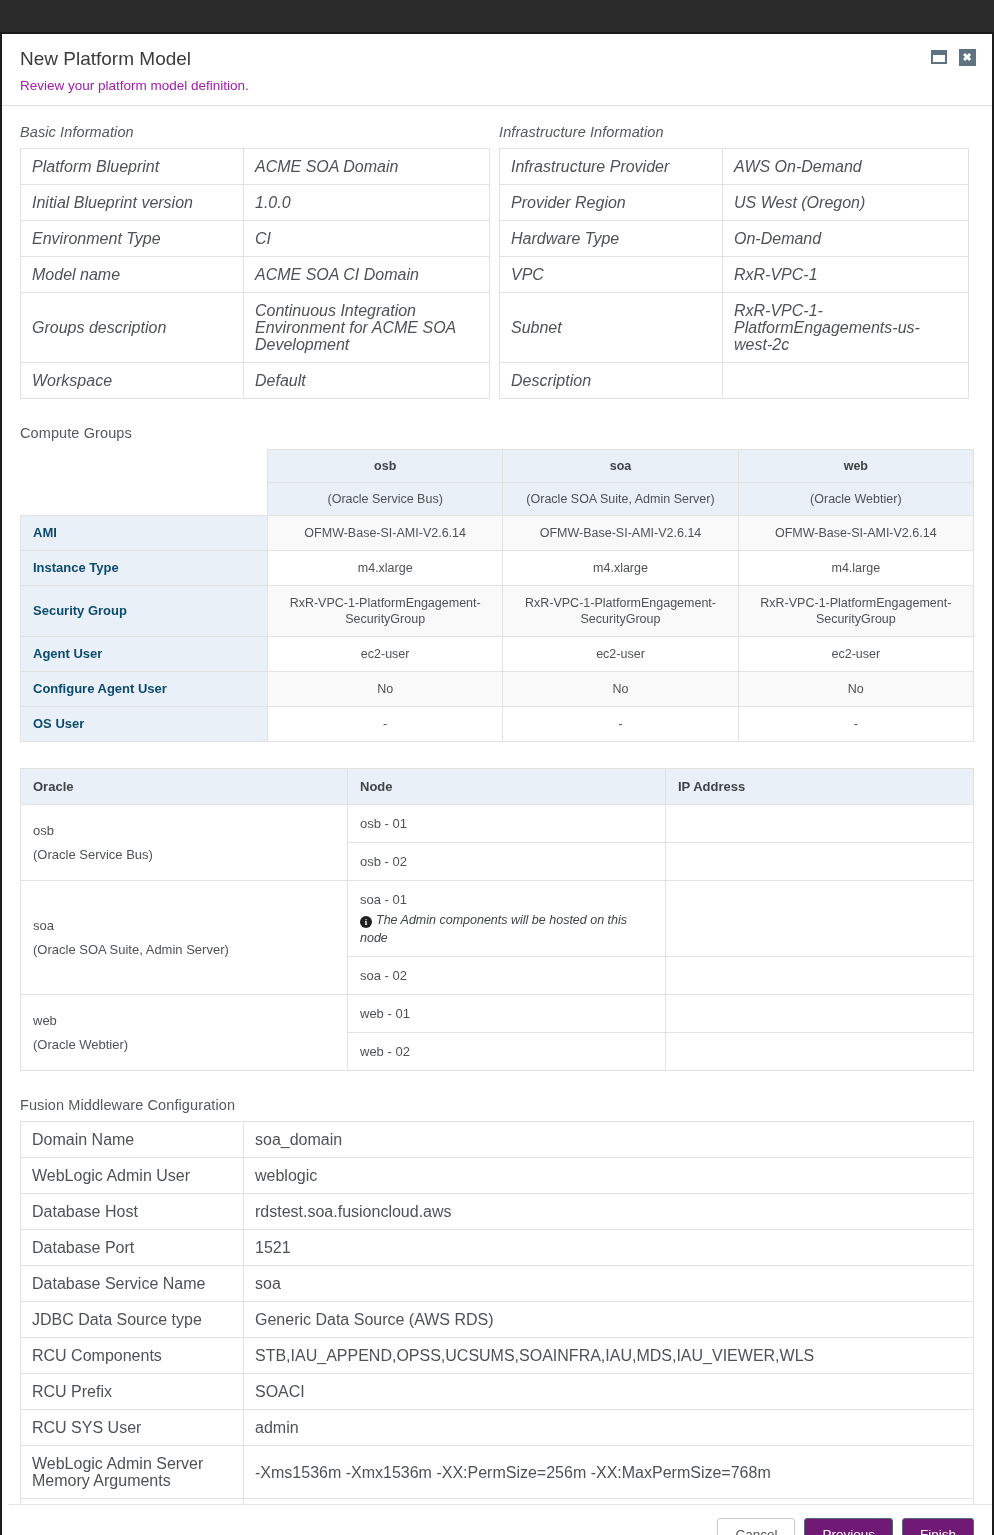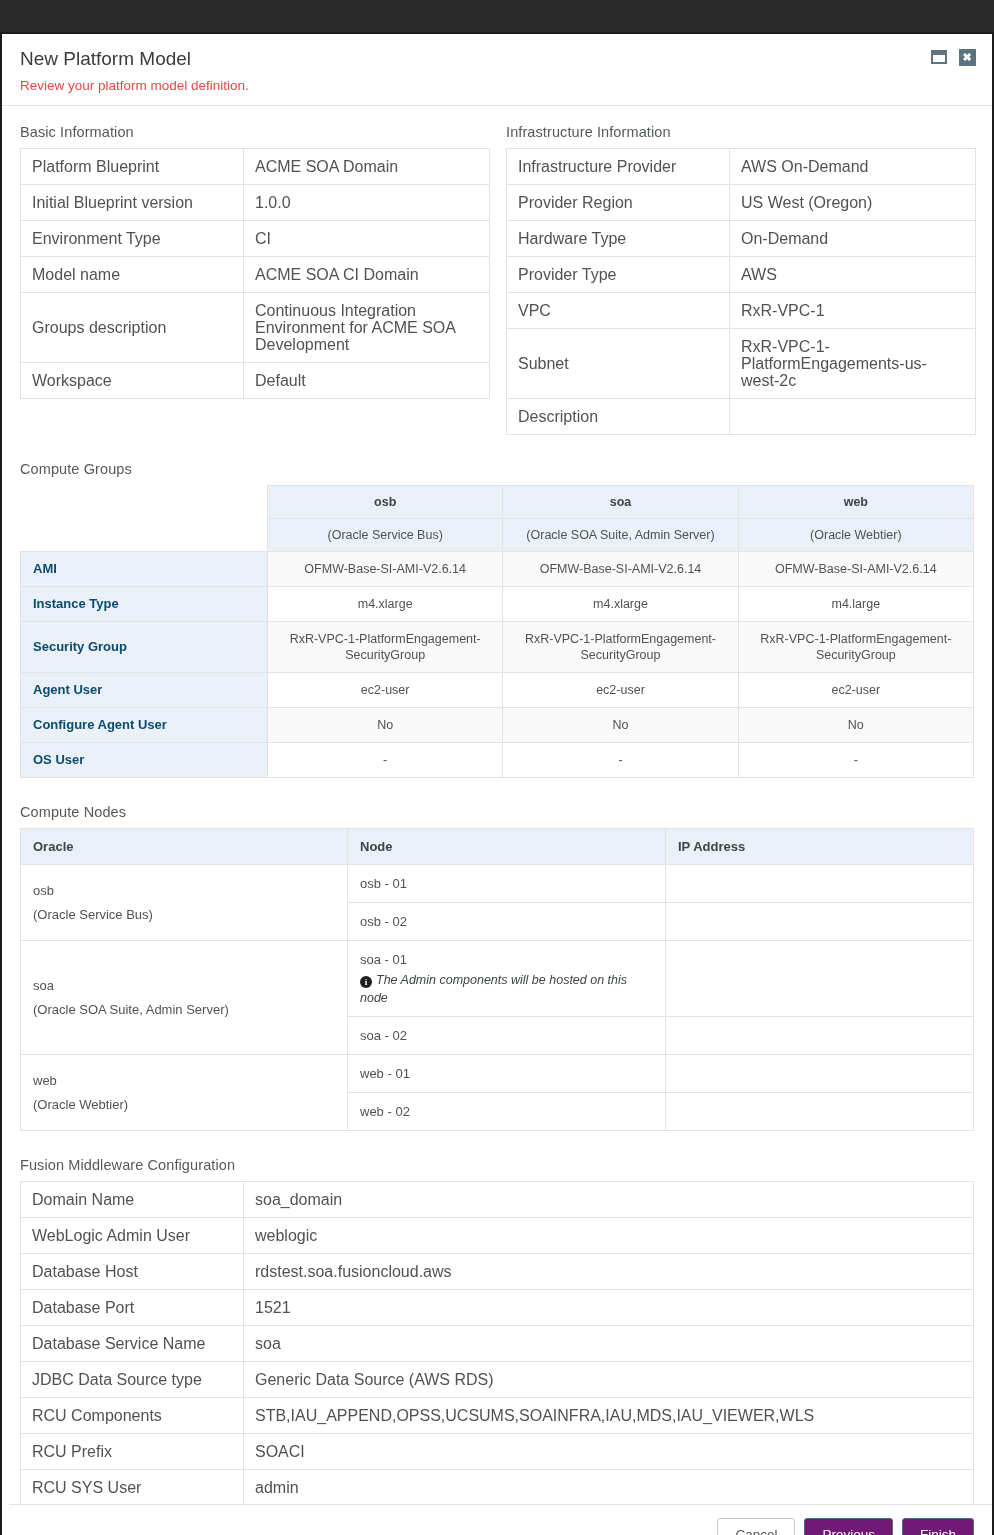--- a/index.html
+++ b/index.html
@@ -32,21 +32,21 @@
   }
   .dlg-title {
     font-size: 19px;
     color: #3b3b3b;
     font-weight: 400;
     line-height: 22px;
     margin: 0 0 8px 0;
   }
   .dlg-subtitle {
     font-size: 13.5px;
-    color: #ef4444;
+    color: #a21caf;
     line-height: 16px;
     margin: 0;
   }
   .win-controls {
     position: absolute;
     top: 14px;
     right: 16px;
     display: flex;
     gap: 10px;
     align-items: center;
@@ -90,22 +90,23 @@
     font-weight: 400;
     margin: 0 0 8px 0;
     letter-spacing: .1px;
   }
   .section {
     margin-bottom: 26px;
   }
 
   .two-col {
     display: flex;
-    gap: 16px;
+    gap: 9px;
     align-items: flex-start;
+    font-style: italic;
   }
   .col-left { width: 470px; flex: 0 0 470px; }
   .col-right { width: 470px; flex: 0 0 470px; }
 
   
   table.kv {
     border-collapse: collapse;
     width: 100%;
     table-layout: fixed;
   }
@@ -312,24 +313,20 @@
             </tr>
             <tr>
               <td class="k">Provider Region</td>
               <td class="v">US West (Oregon)</td>
             </tr>
             <tr>
               <td class="k">Hardware Type</td>
               <td class="v">On-Demand</td>
             </tr>
             <tr>
-              <td class="k">Provider Type</td>
-              <td class="v">AWS</td>
-            </tr>
-            <tr>
               <td class="k">VPC</td>
               <td class="v">RxR-VPC-1</td>
             </tr>
             <tr>
               <td class="k">Subnet</td>
               <td class="v">RxR-VPC-1-PlatformEngagements-us-west-2c</td>
             </tr>
             <tr>
               <td class="k">Description</td>
               <td class="v"></td>
@@ -397,21 +394,20 @@
             <td class="rowlabel">OS User</td>
             <td class="val">-</td>
             <td class="val">-</td>
             <td class="val">-</td>
           </tr>
         </tbody>
       </table>
     </div>
 
     <div class="section">
-      <div class="section-title">Compute Nodes</div>
       <table class="nodes">
         <colgroup>
             <col style="width:327px">
             <col style="width:318px">
             <col>
           </colgroup>
         <thead>
           <tr>
             <th>Oracle</th>
             <th>Node</th>

